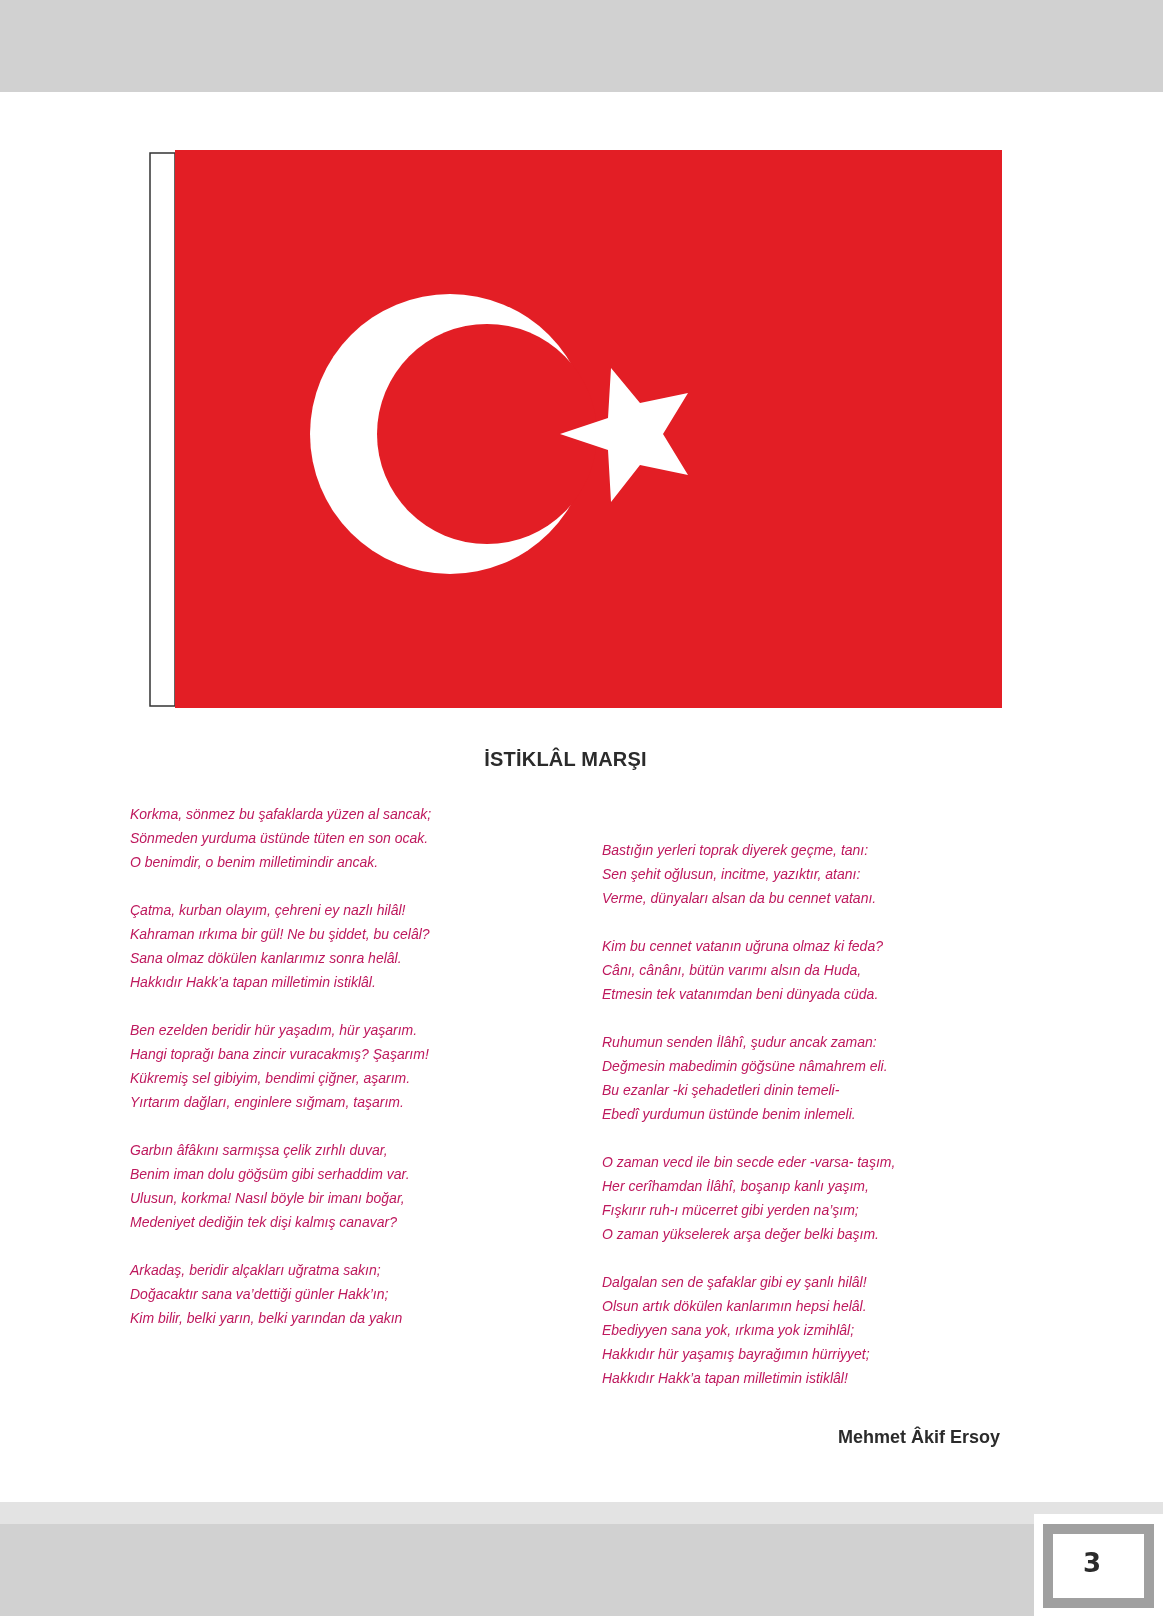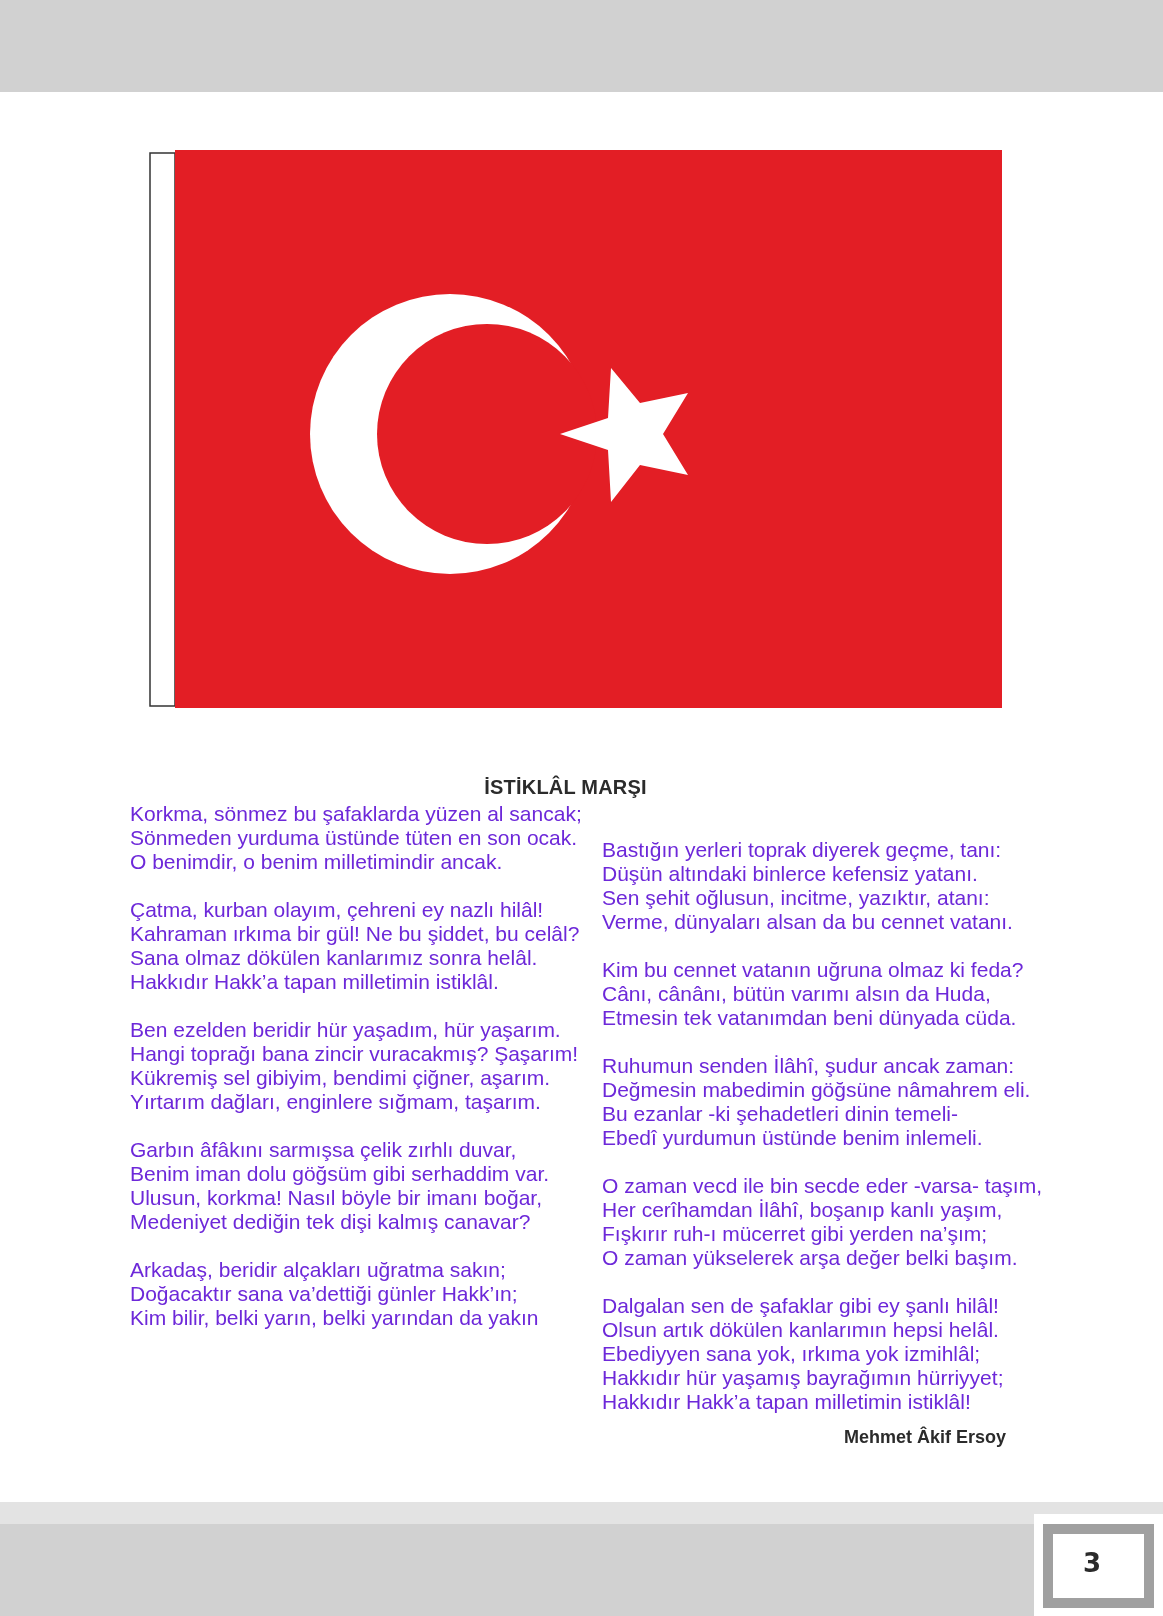--- a/index.html
+++ b/index.html
@@ -6,29 +6,29 @@
     body {
       width: 1163px; height: 1616px; position: relative;
       background: #ffffff; overflow: hidden;
       font-family: "Liberation Sans", sans-serif; color: #231f20;
     }
     .top-band { position: absolute; left: 0; top: 0; width: 1163px; height: 92px; background: #d1d1d1; }
     .flag-wrap { position: absolute; left: 148px; top: 148px; width: 856px; height: 562px; }
     .flag-wrap svg { display: block; }
     .title {
       position: absolute; left: 0; width: 1131px; top: 748px; text-align: center;
-      font-weight: bold; font-size: 20px; letter-spacing: 0.2px; color: #2b2b2b; margin-top: 28px;
+      font-weight: bold; font-size: 20px; letter-spacing: 0.2px; color: #2b2b2b;
     }
-    .col { position: absolute; top: 802px; font-size: 21px; line-height: 24px; color: #6d28d9; }
+    .col { position: absolute; top: 802px; font-size: 14px; line-height: 24px; color: #be185d; font-style: italic; }
     .col.left { left: 130px; width: 460px; }
     .col.right { left: 602px; width: 440px; margin-top: 36px; }
     .stanza { margin: 0 0 24px 0; }
     .line { display: block; white-space: nowrap; }
     .author {
-      position: absolute; right: 157px; top: 1427px; font-weight: bold; font-size: 18px; color: #2b2b2b;
+      position: absolute; right: 163px; top: 1427px; font-weight: bold; font-size: 18px; color: #2b2b2b;
     }
     .bottom-light { position: absolute; left: 0; top: 1502px; width: 1163px; height: 22px; background: #e3e3e3; }
     .bottom-band { position: absolute; left: 0; top: 1524px; width: 1034px; height: 92px; background: #d1d1d1; }
     .page-box-bg { position: absolute; left: 1034px; top: 1514px; width: 129px; height: 102px; background: #ffffff; }
     .page-number-box {
       position: absolute; left: 1043px; top: 1524px; width: 111px; height: 84px;
       box-sizing: border-box; border: 10px solid #a0a0a0; background: #ffffff;
     }
     .page-number {
       position: absolute; left: 30px; top: 14px; font-weight: bold; font-size: 26px; color: #2b2b2b;
@@ -85,21 +85,20 @@
   <div class="stanza">
     <span class="line">Arkadaş, beridir alçakları uğratma sakın;</span>
     <span class="line">Doğacaktır sana va’dettiği günler Hakk’ın;</span>
     <span class="line">Kim bilir, belki yarın, belki yarından da yakın</span>
   </div>
 </div>
 
 <div class="col right">
   <div class="stanza">
     <span class="line">Bastığın yerleri toprak diyerek geçme, tanı:</span>
-    <span class="line">Düşün altındaki binlerce kefensiz yatanı.</span>
     <span class="line">Sen şehit oğlusun, incitme, yazıktır, atanı:</span>
     <span class="line">Verme, dünyaları alsan da bu cennet vatanı.</span>
   </div>
   <div class="stanza">
     <span class="line">Kim bu cennet vatanın uğruna olmaz ki feda?</span>
     <span class="line">Cânı, cânânı, bütün varımı alsın da Huda,</span>
     <span class="line">Etmesin tek vatanımdan beni dünyada cüda.</span>
   </div>
   <div class="stanza">
     <span class="line">Ruhumun senden İlâhî, şudur ancak zaman:</span>

